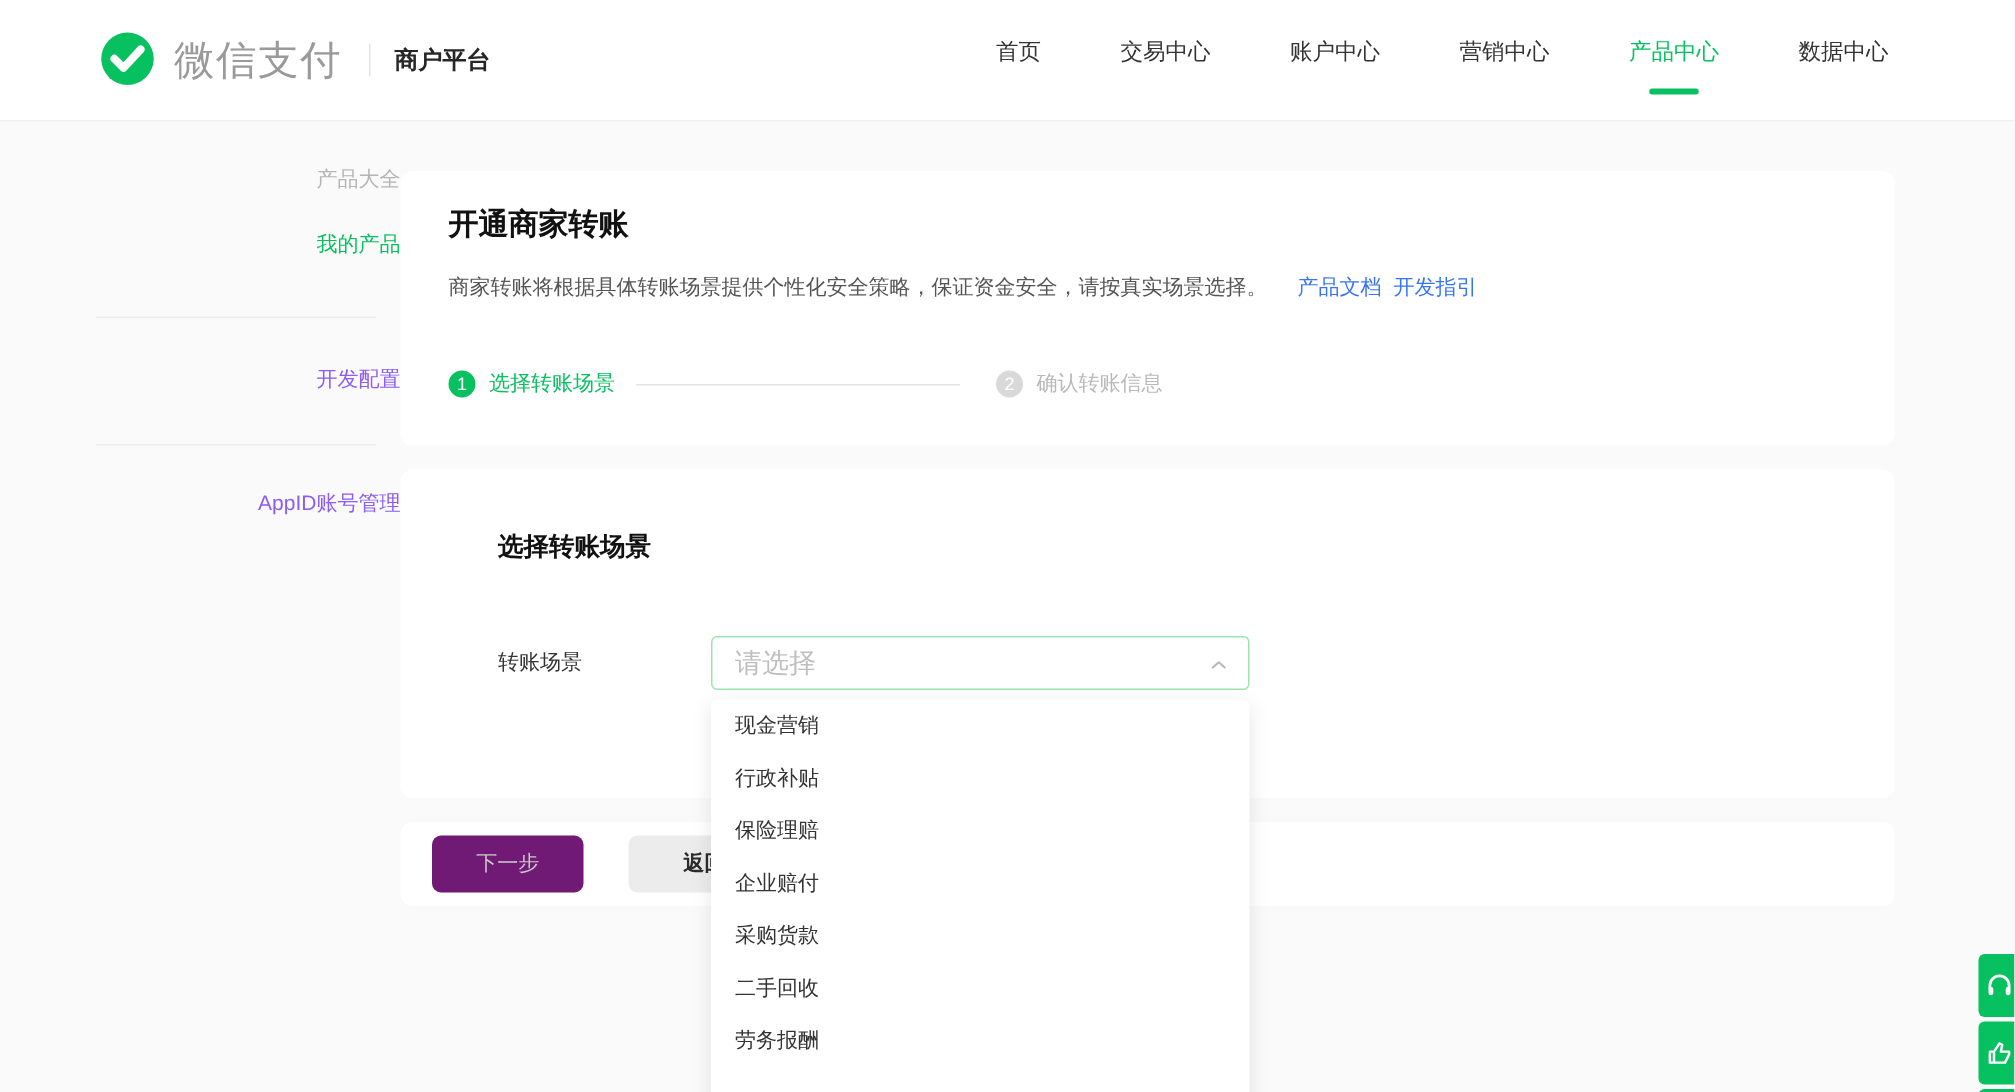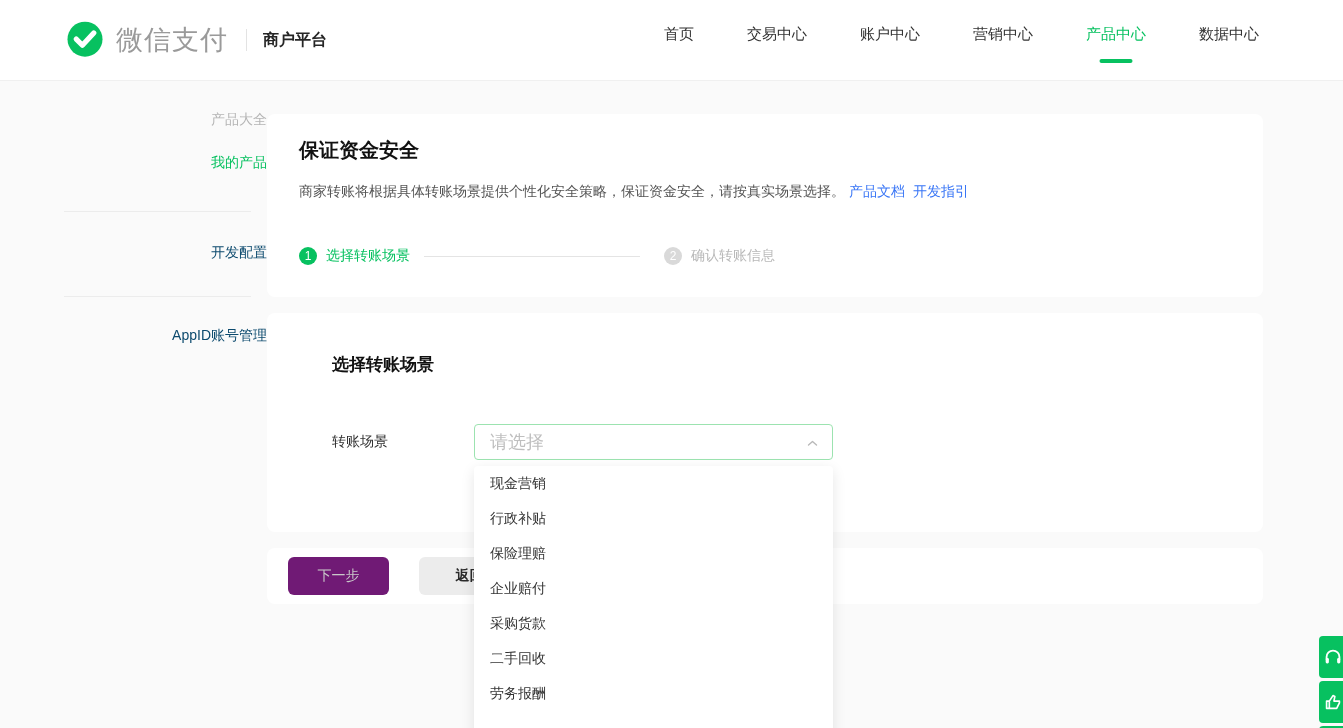--- a/index.html
+++ b/index.html
@@ -19,36 +19,36 @@
   .nav { margin-left:auto; display:flex; gap:53px; align-self:flex-start; padding-top:25px;font-family:Liberation Mono, monospace; }
   .nav-item { position:relative; font-size:15px; color:#333; cursor:pointer; white-space:nowrap; }
   .nav-item.active { color:#07C160; }
   .nav-underline { position:absolute; left:50%; transform:translateX(-50%); top:34px;
                    width:33px; height:4px; border-radius:2px; background:#07C160; }
 
   
   .layout { display:flex; }
   .sidebar { width:267px; padding:30px 0 0 64px; flex:none;text-align:right; }
   .side-section { font-size:14px; color:#b5b5b5; }
-  .side-item { font-size:14px; color:#0c4a6e; cursor:pointer; }
+  .side-item { font-size:14px; color:#8b5cf6; cursor:pointer; }
   .side-item.active { color:#07C160; }
   .side-item.first { margin-top:25px; }
   .side-divider { width:187px; height:1px; background:#ececec; margin-top:39px; }
   .side-divider.d2 { margin-top:34px; }
   .side-item.mid { margin-top:32px; }
   .side-item.last { margin-top:30px; }
 
   .main { width:996px; padding-top:33px; }
   .card { background:#fff; border-radius:8px; }
 
   
   .intro-card { height:183px; padding:22px 32px; }
   .intro-title { font-size:20px; line-height:28px; font-weight:bold; color:#111; }
   .intro-desc { margin-top:19px; font-size:14px; line-height:16px; color:#555; }
-  .doc-link { color:#3875F6; cursor:pointer; text-decoration:none; margin-left:4px; }
+  .doc-link { color:#3875F6; cursor:pointer; text-decoration:none; margin-left:20px; }
   .doc-link + .doc-link { margin-left:8px; }
 
   .stepper { display:flex; align-items:center; margin-top:48px; }
   .step-circle { width:18px; height:18px; border-radius:50%; color:#fff; font-size:12px;
                  display:flex; align-items:center; justify-content:center; flex:none; }
   .step-circle.active { background:#07C160; }
   .step-circle.pending { background:#d9d9d9; }
   .step-label { font-size:14px; margin-left:9px; }
   .step-label.active { color:#07C160; }
   .step-label.pending { color:#b9b9b9; }
@@ -123,21 +123,21 @@
       <div class="side-item active first">我的产品</div>
       <div class="side-divider"></div>
       <div class="side-item mid">开发配置</div>
       <div class="side-divider d2"></div>
       <div class="side-item last">AppID账号管理</div>
     </div>
 
     <div class="main">
 
       <div class="card intro-card">
-        <div class="intro-title">保证资金安全</div>
+        <div class="intro-title">开通商家转账</div>
         <div class="intro-desc">
           <span>商家转账将根据具体转账场景提供个性化安全策略，保证资金安全，请按真实场景选择。</span><a class="doc-link">产品文档</a><a class="doc-link">开发指引</a>
         </div>
         <div class="stepper">
           <span class="step-circle active">1</span>
           <span class="step-label active">选择转账场景</span>
           <span class="step-line"></span>
           <span class="step-circle pending">2</span>
           <span class="step-label pending">确认转账信息</span>
         </div>

